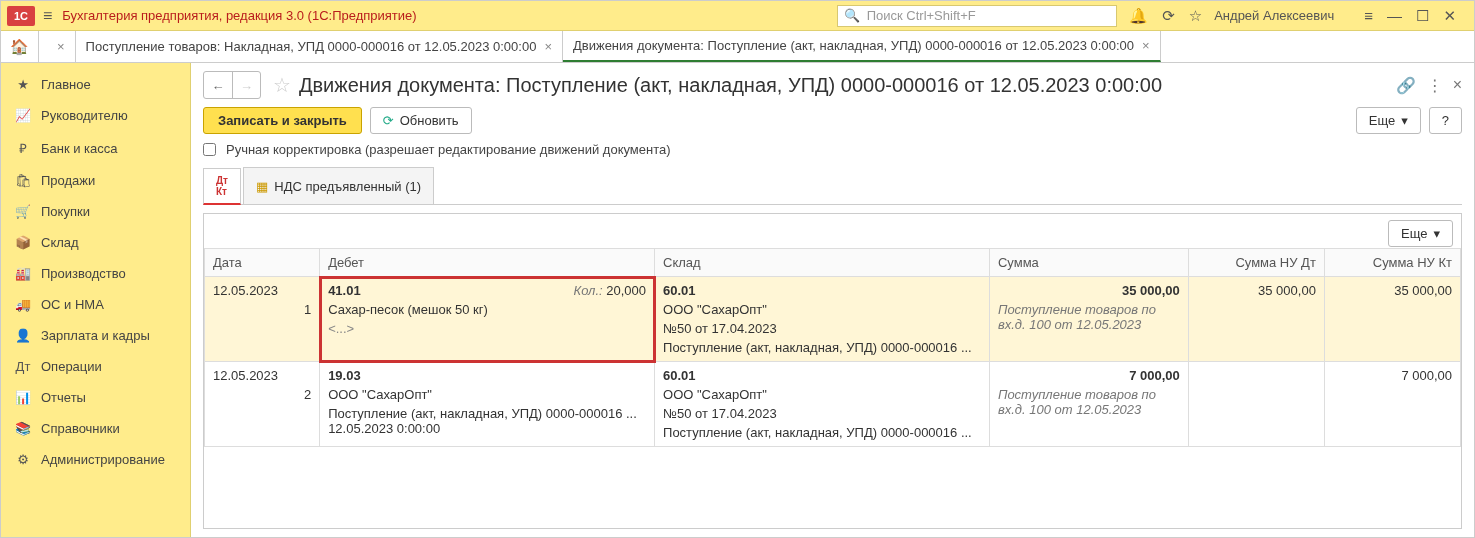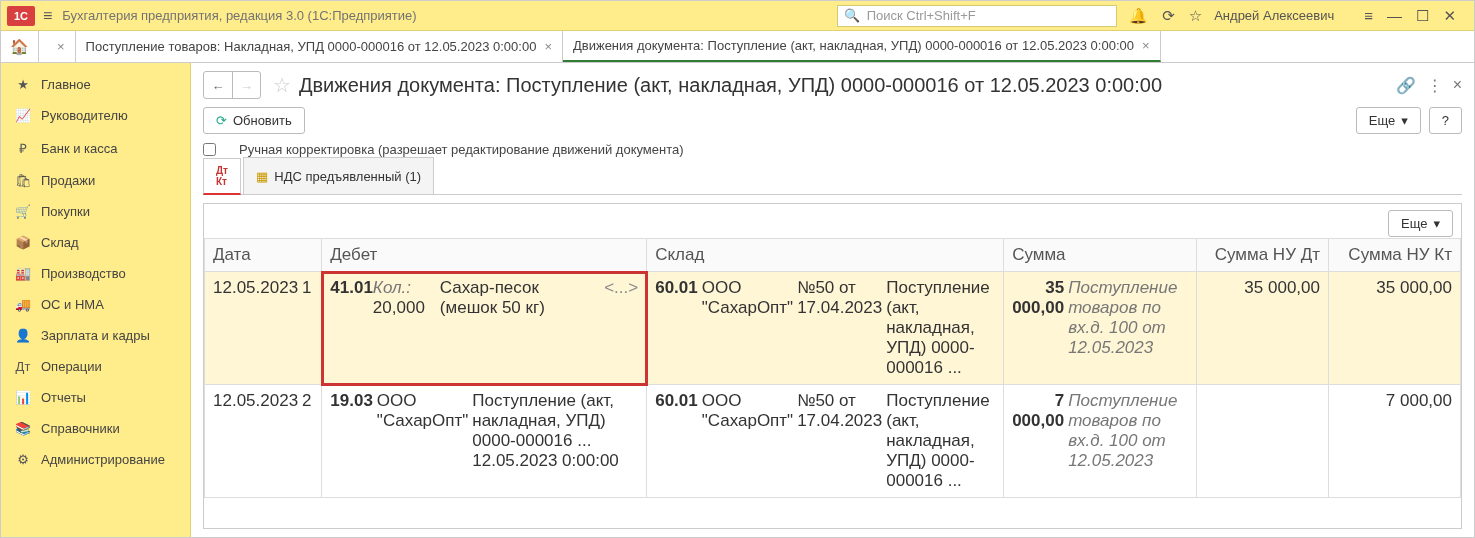--- a/index.html
+++ b/index.html
@@ -1,21 +1,21 @@
 <!DOCTYPE html>
 <html><head>
 <meta charset="utf-8">
 <style>
   * { box-sizing: border-box; margin: 0; padding: 0; font-family: Arial, sans-serif; }
   body { font-size: 13px; background: #fff; width: 1475px; height: 538px; overflow: hidden; border: 1px solid #ccc; }
   
   .titlebar { height: 30px; background: #ffec8b; display: flex; align-items: center; padding: 0 6px; border-bottom: 1px solid #e0d070; }
   .logo1c { width: 28px; height: 20px; background: #d84040; color: #fff; font-weight: bold; font-size: 11px; display: flex; align-items: center; justify-content: center; border-radius: 2px; margin-right: 8px; }
   .burger { font-size: 16px; margin-right: 10px; color: #555; cursor: pointer; }
-  .title-text { color: #737373; flex: 0 0 auto; }
+  .title-text { color: #b91c1c; flex: 0 0 auto; }
   .title-spacer { flex: 1; }
   .searchbar { display: flex; align-items: center; background: #fff; border: 1px solid #d8c870; height: 22px; width: 280px; padding: 0 6px; color: #999; }
   .title-icons { display: flex; gap: 14px; margin: 0 12px; color: #555; font-size: 15px; align-items: center; }
   .user-label { color: #555; margin-right: 18px; }
   
   .tabrow { height: 32px; background: #fff; display: flex; align-items: stretch; border-bottom: 1px solid #ccc; }
   .hometab { width: 38px; display: flex; align-items: center; justify-content: center; border-right: 1px solid #ccc; color: #555; font-size: 15px; }
   .apptab { display: flex; align-items: center; padding: 0 10px; border-right: 1px solid #ccc; color: #444; position: relative; cursor: pointer; }
   .apptab .close { margin-left: 8px; color: #888; }
   .apptab.active { border-bottom: 2px solid #2e7d32; }
@@ -29,36 +29,36 @@
   .nav-btns { display: flex; border: 1px solid #bbb; border-radius: 3px; overflow: hidden; }
   .nav-btn { width: 28px; height: 26px; display: flex; align-items: center; justify-content: center; color: #666; cursor: pointer; }
   .nav-btn + .nav-btn { border-left: 1px solid #bbb; }
   .star { color: #ccc; font-size: 20px; margin-left: 4px; }
   .doc-title { font-size: 20px; color: #333; flex: 1; }
   .doc-head-right { display: flex; gap: 10px; color: #777; font-size: 16px; align-items: center; }
   .action-row { display: flex; gap: 8px; margin-bottom: 8px; align-items: center; }
   .btn-yellow { background: #ffe04f; border: 1px solid #c9a300; padding: 5px 14px; font-weight: bold; border-radius: 3px; color: #333; cursor: pointer; font-size: 13px; }
   .btn-plain { background: #fff; border: 1px solid #bbb; padding: 5px 12px; border-radius: 3px; color: #333; cursor: pointer; font-size: 13px; display: flex; align-items: center; gap: 6px; }
   .spacer { flex: 1; }
-  .checkbox-row { display: flex; align-items: center; gap: 23px; color: #444; }
+  .checkbox-row { display: flex; align-items: center; gap: 10px; margin-bottom: 10px; color: #444; }
   .subtabs { display: flex; border-bottom: 1px solid #ccc; margin-bottom: 8px; }
   .subtab { padding: 6px 12px; border: 1px solid #ccc; border-bottom: none; margin-right: 2px; background: #f4f4f4; display: flex; align-items: center; gap: 6px; cursor: pointer; color: #333; }
   .subtab.active { background: #fff; border-bottom: 2px solid #d33; position: relative; top: 1px; }
   .table-wrap { border: 1px solid #ccc; flex: 1; overflow: auto; position: relative; }
   .more-above { position: absolute; right: 8px; top: 6px; }
   table { border-collapse: collapse; width: 100%; margin-top: 34px; }
-  th, td { border: 1px solid #ddd; padding: 6px 8px; text-align: left; vertical-align: top; font-size: 17px; color: #333; }
+  th, td { border: 1px solid #ddd; padding: 6px 8px; text-align: left; vertical-align: top; font-size: 13px; color: #333; }
   th { background: #fafafa; font-weight: normal; color: #555; }
   tr.highlight td { background: #fff6d6; }
   .debit-cell-hl { outline: 3px solid #c33; outline-offset: -2px; }
   .num-r { text-align: right; }
   .bold { font-weight: bold; }
   .ital { font-style: italic; color: #777; }
   .muted { color: #888; }
-  .stack { display: flex; gap: 4px; }
+  .stack { display: flex; flex-direction: column; gap: 4px; }
   .qty-row { display: flex; justify-content: space-between; }
 </style>
 </head>
 <body>
 
 <div class="titlebar">
   <div class="logo1c">1C</div>
   <span class="burger">≡</span>
   <span class="title-text">Бухгалтерия предприятия, редакция 3.0  (1С:Предприятие)</span>
   <div class="title-spacer"></div>
@@ -161,20 +161,21 @@
       <span class="star">☆</span>
       <span class="doc-title">Движения документа: Поступление (акт, накладная, УПД) 0000-000016 от 12.05.2023 0:00:00</span>
       <div class="doc-head-right">
         <span>🔗</span>
         <span>⋮</span>
         <span>×</span>
       </div>
     </div>
 
     <div class="action-row">
+      <button class="btn-yellow">Записать и закрыть</button>
       <button class="btn-plain">
         <span style="color:#2a8;">⟳</span>
         <span>Обновить</span>
       </button>
       <div class="spacer"></div>
       <button class="btn-plain">
         <span>Еще</span>
         <span>▾</span>
       </button>
       <button class="btn-plain">?</button>

